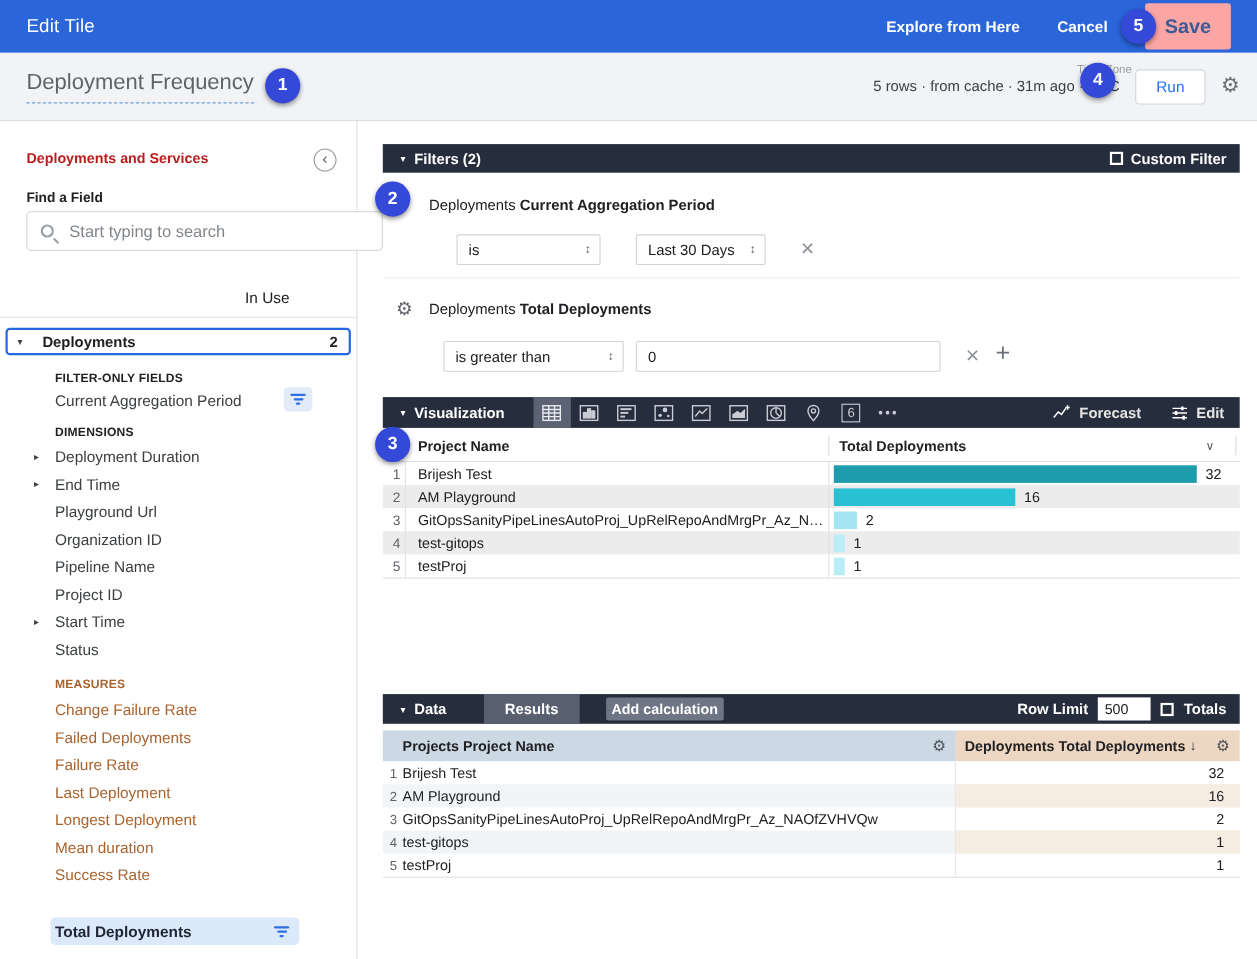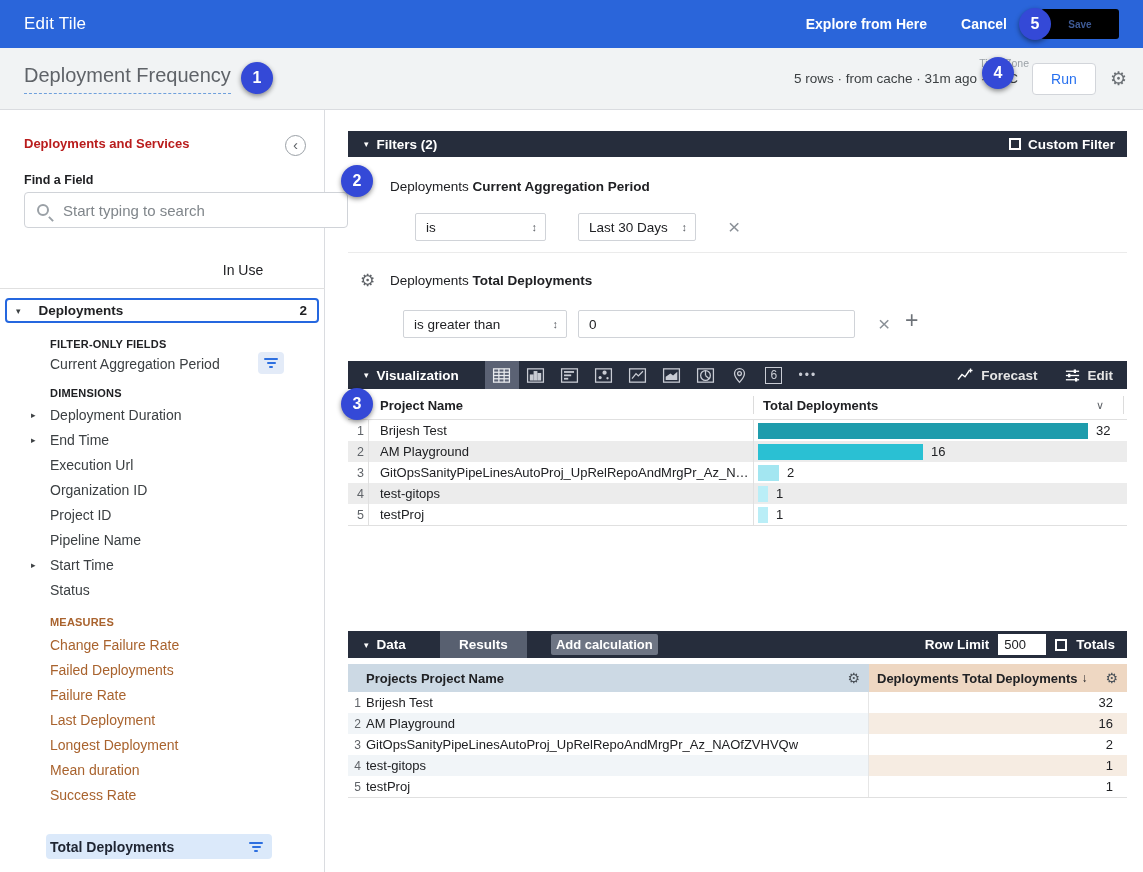--- a/index.html
+++ b/index.html
@@ -8,22 +8,22 @@
     width:1143px; height:872px; position:relative; overflow:hidden;
     background:#fff; font-family:"Liberation Sans", sans-serif; color:#202124;
   }
 
   
   .topbar { position:absolute; left:0; top:0; width:1143px; height:48px; background:#2a65da;
             display:flex; align-items:center; justify-content:space-between; padding:0 24px; }
   .topbar-title { color:#fff; font-size:17px; font-weight:500; letter-spacing:.2px; }
   .topbar-right { display:flex; align-items:center; gap:34px; }
   .topbar-link { color:#fff; font-size:14px; font-weight:700; cursor:pointer; white-space:nowrap; }
-  .save-btn { width:78px; height:30px; background:#000000; color:#3e5a95; font-weight:700;
-              font-size:10px; border:none; border-radius:3px; font-family:inherit; }
+  .save-btn { width:78px; height:42px; background:#fca5a5; color:#3e5a95; font-weight:700;
+              font-size:18px; border:none; border-radius:3px; font-family:inherit; }
 
   
   .header { position:absolute; top:48px; left:0; width:1143px; height:62px; background:#f1f3f4;
             border-bottom:1px solid #dadce0; }
   .page-title { position:absolute; left:24px; top:16px; font-size:20px; color:#5f6368;
                 padding-bottom:6px; border-bottom:1px dashed #6fa0dc; }
   .header-right { position:absolute; right:16px; top:0; height:61px; display:flex; align-items:center; gap:14px; }
   .status-text { font-size:13.5px; color:#3c4043; white-space:nowrap; }
   .tz { position:relative; font-size:13.5px; color:#3c4043; margin-left:-9px; }
   .tz-label { position:absolute; top:-14px; left:-11px; font-size:10.5px; color:#9aa0a6; white-space:nowrap; }
@@ -233,30 +233,30 @@
   <div class="dim-list">
     <div class="sb-row">
       <span class="tri">▸</span>
       <span>Deployment Duration</span>
     </div>
     <div class="sb-row">
       <span class="tri">▸</span>
       <span>End Time</span>
     </div>
     <div class="sb-row">
-      <span>Execution Url</span>
+      <span>Playground Url</span>
     </div>
     <div class="sb-row">
       <span>Organization ID</span>
     </div>
     <div class="sb-row">
+      <span>Pipeline Name</span>
+    </div>
+    <div class="sb-row">
       <span>Project ID</span>
-    </div>
-    <div class="sb-row">
-      <span>Pipeline Name</span>
     </div>
     <div class="sb-row">
       <span class="tri">▸</span>
       <span>Start Time</span>
     </div>
     <div class="sb-row">
       <span>Status</span>
     </div>
   </div>
 

